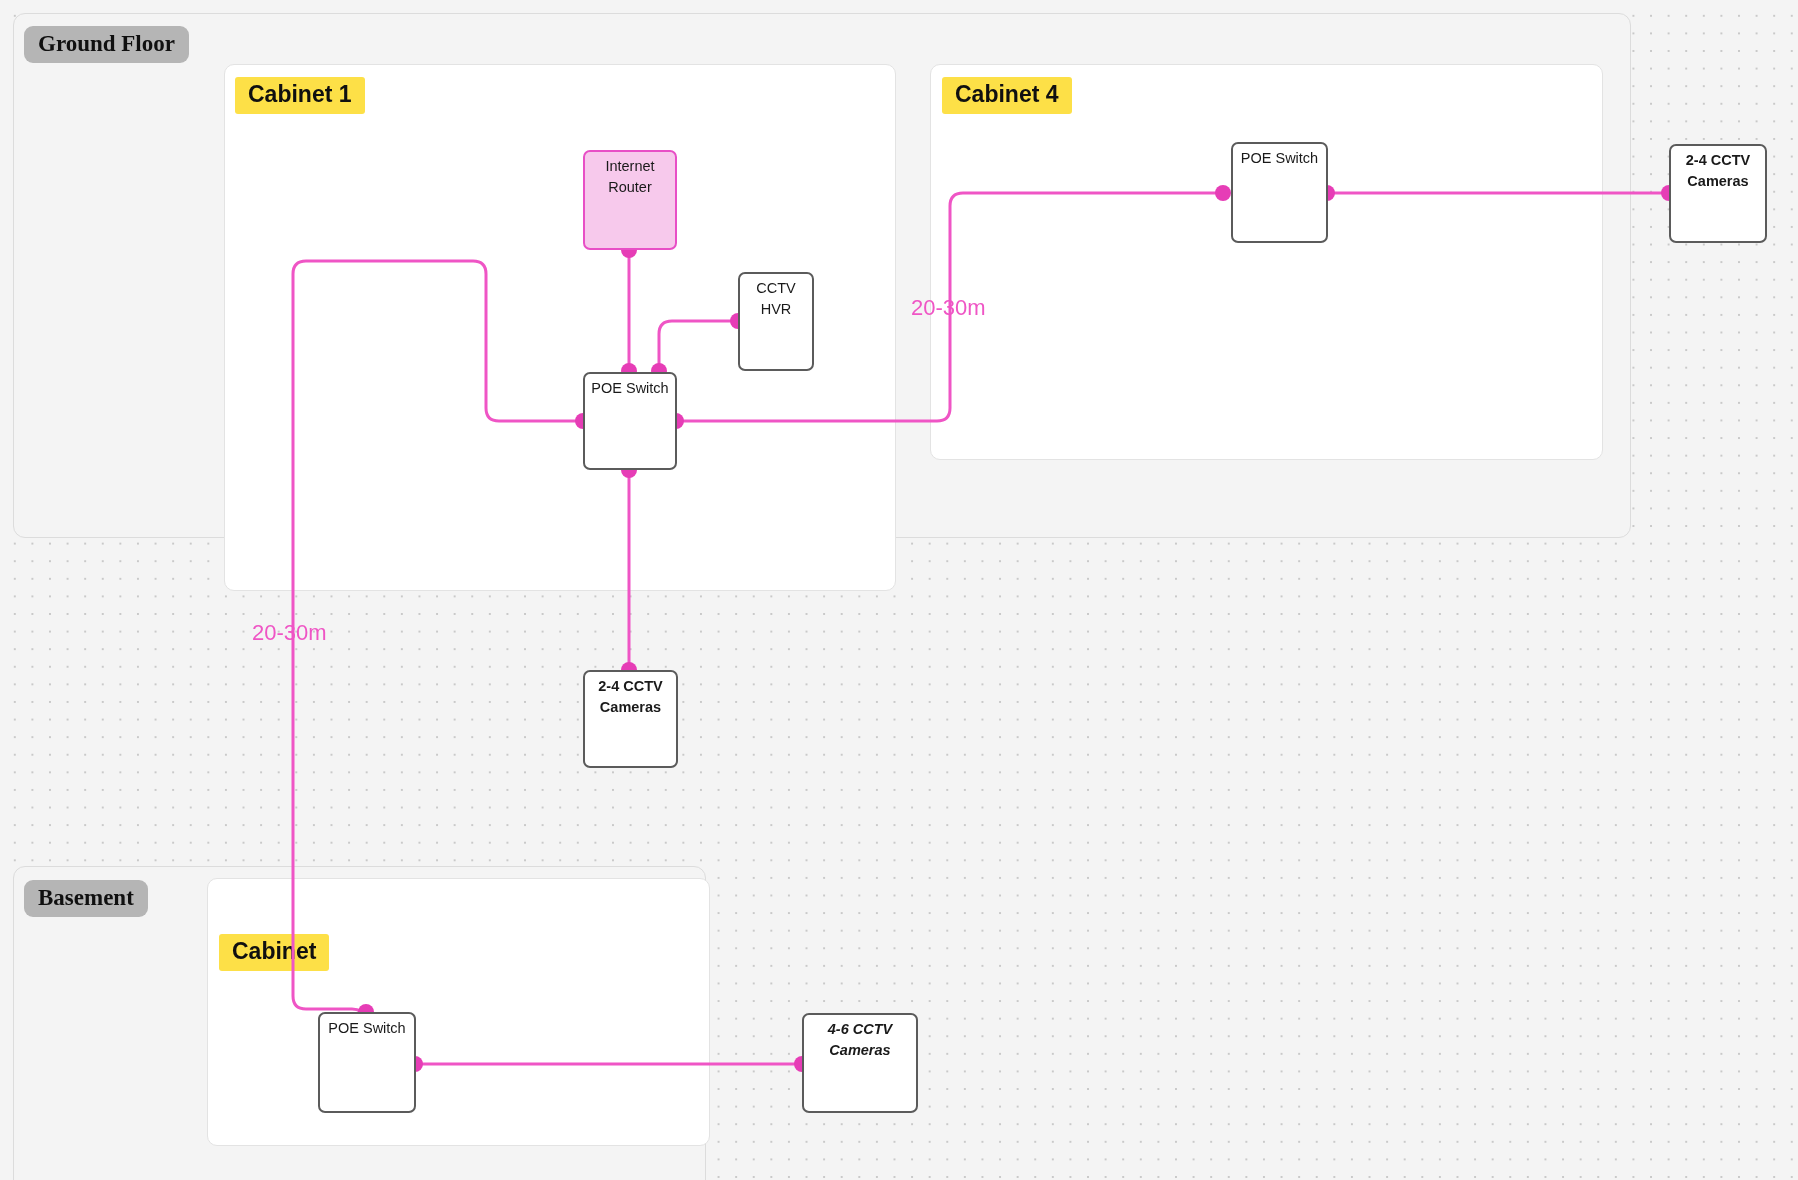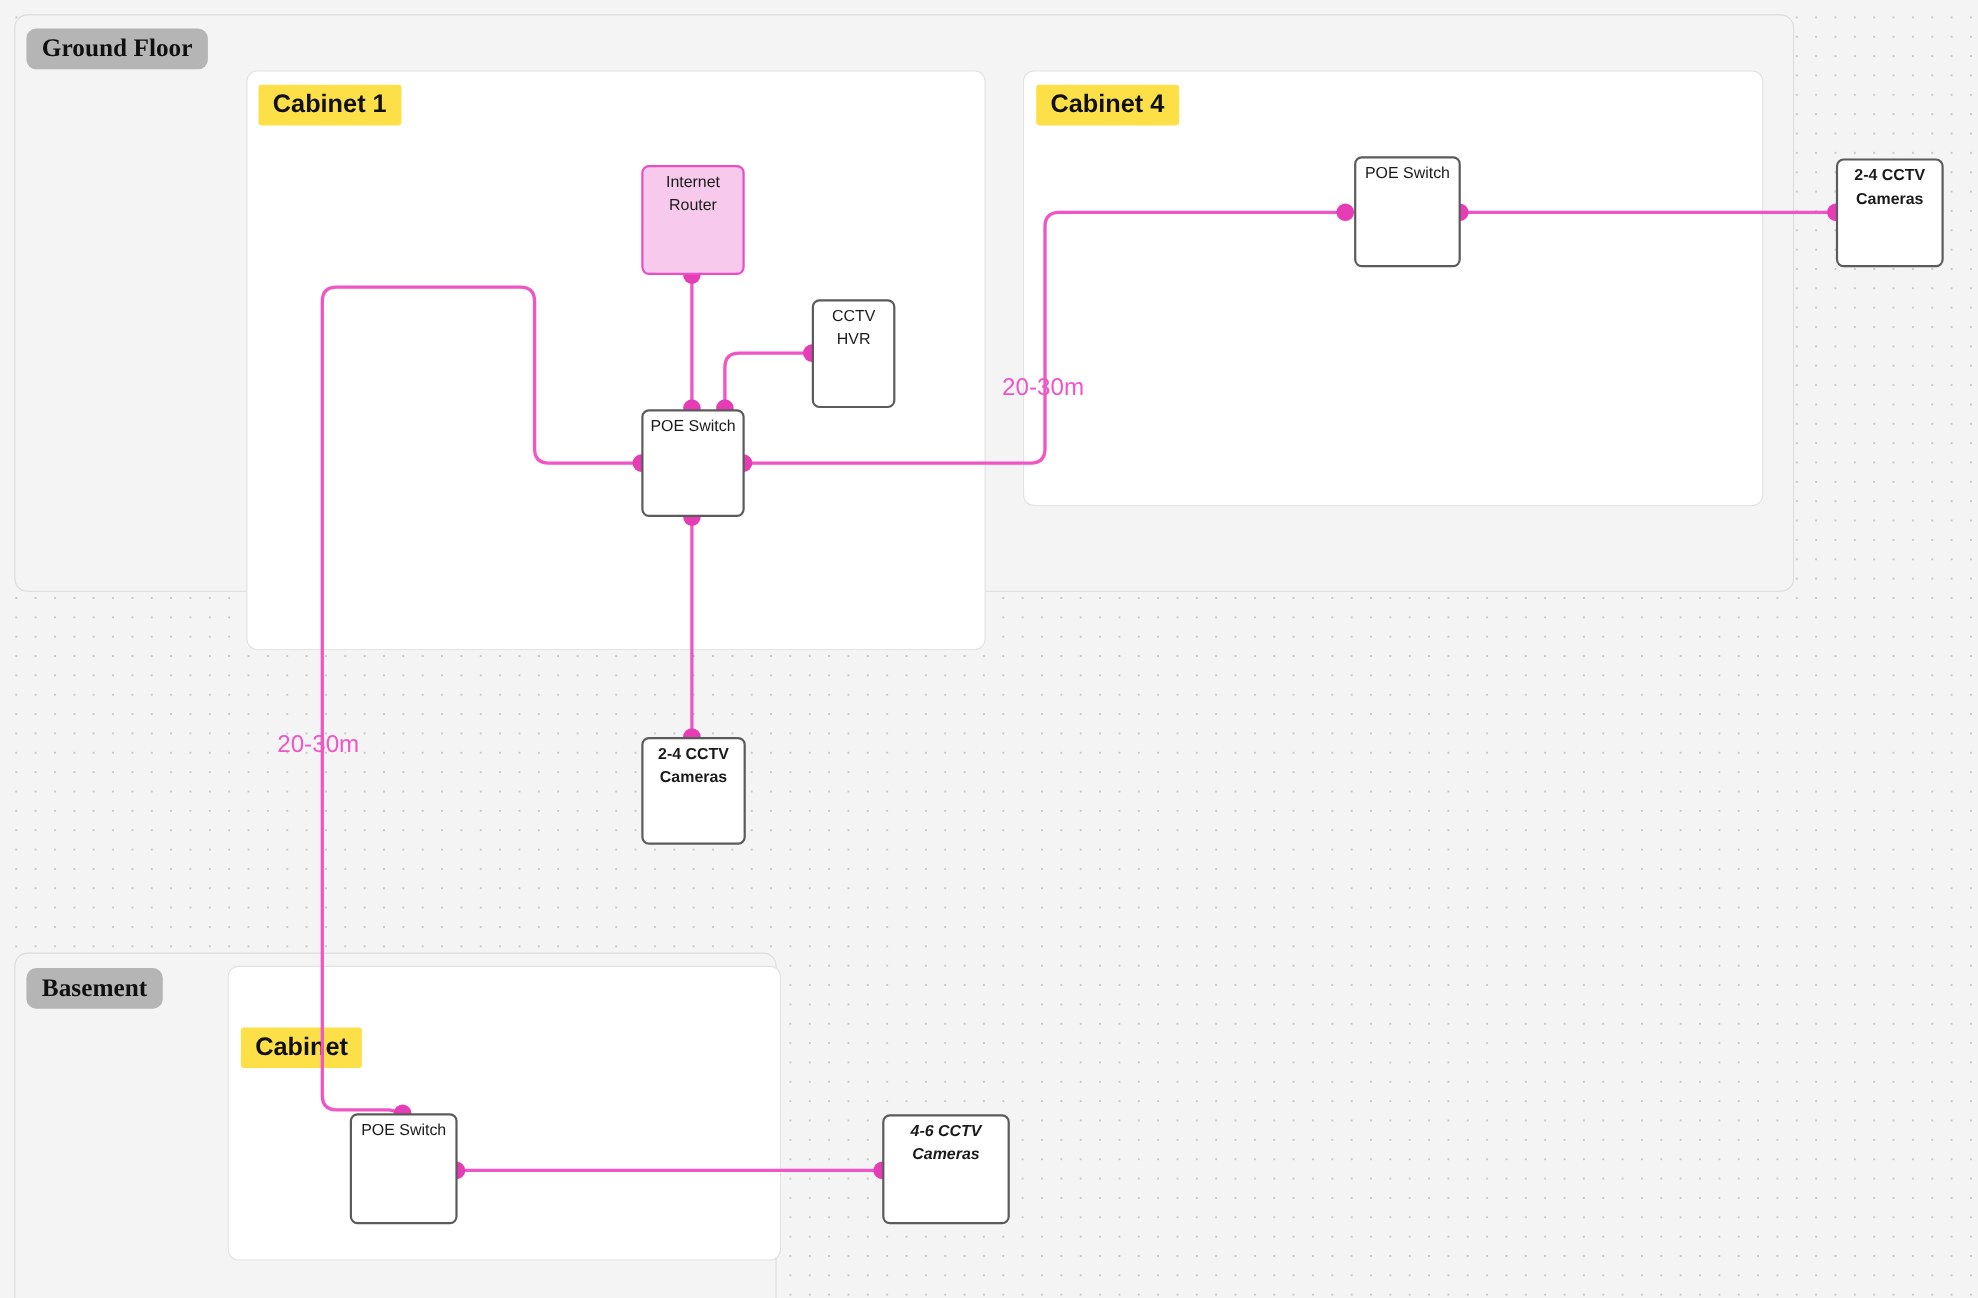--- a/index.html
+++ b/index.html
@@ -81,21 +81,20 @@
   .port{fill:#e63db6;}
 
   
   .dist{
     position:absolute;
     color:#ef55c5;
     font-size:22px;
     font-weight:normal;
     white-space:nowrap;
     line-height:1;
-    margin-top:44px;
   }
 </style>
 </head>
 <body>
 
 <div id="stage">
 
   <div class="zone" style="left:13px;top:13px;width:1618px;height:525px;">
   </div>
   <div class="zone-label" style="left:24px;top:26px;">Ground Floor</div>

